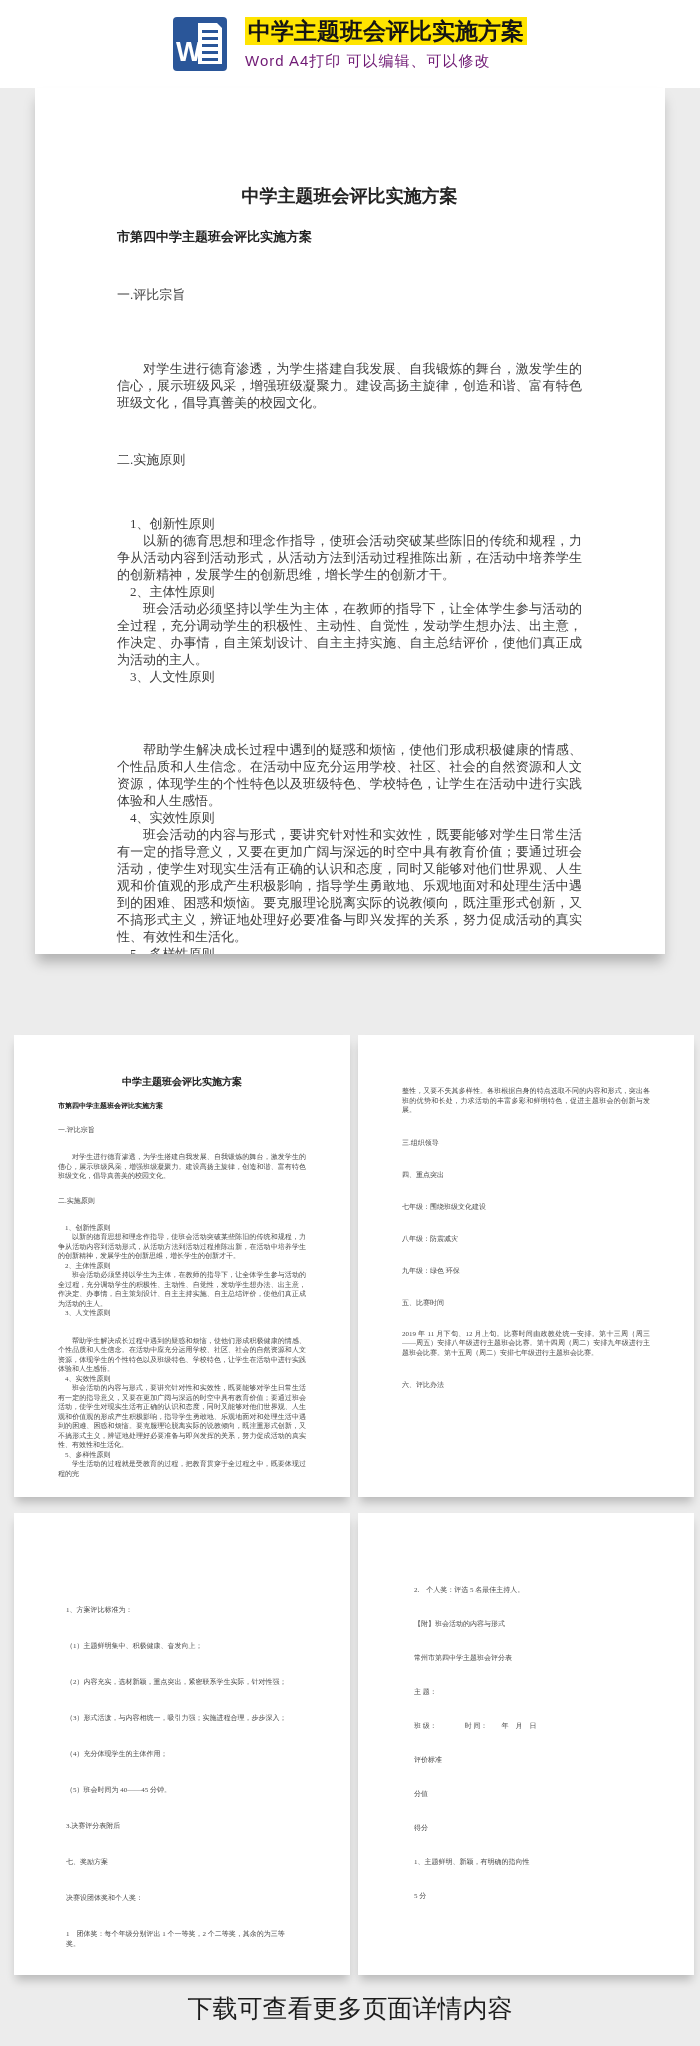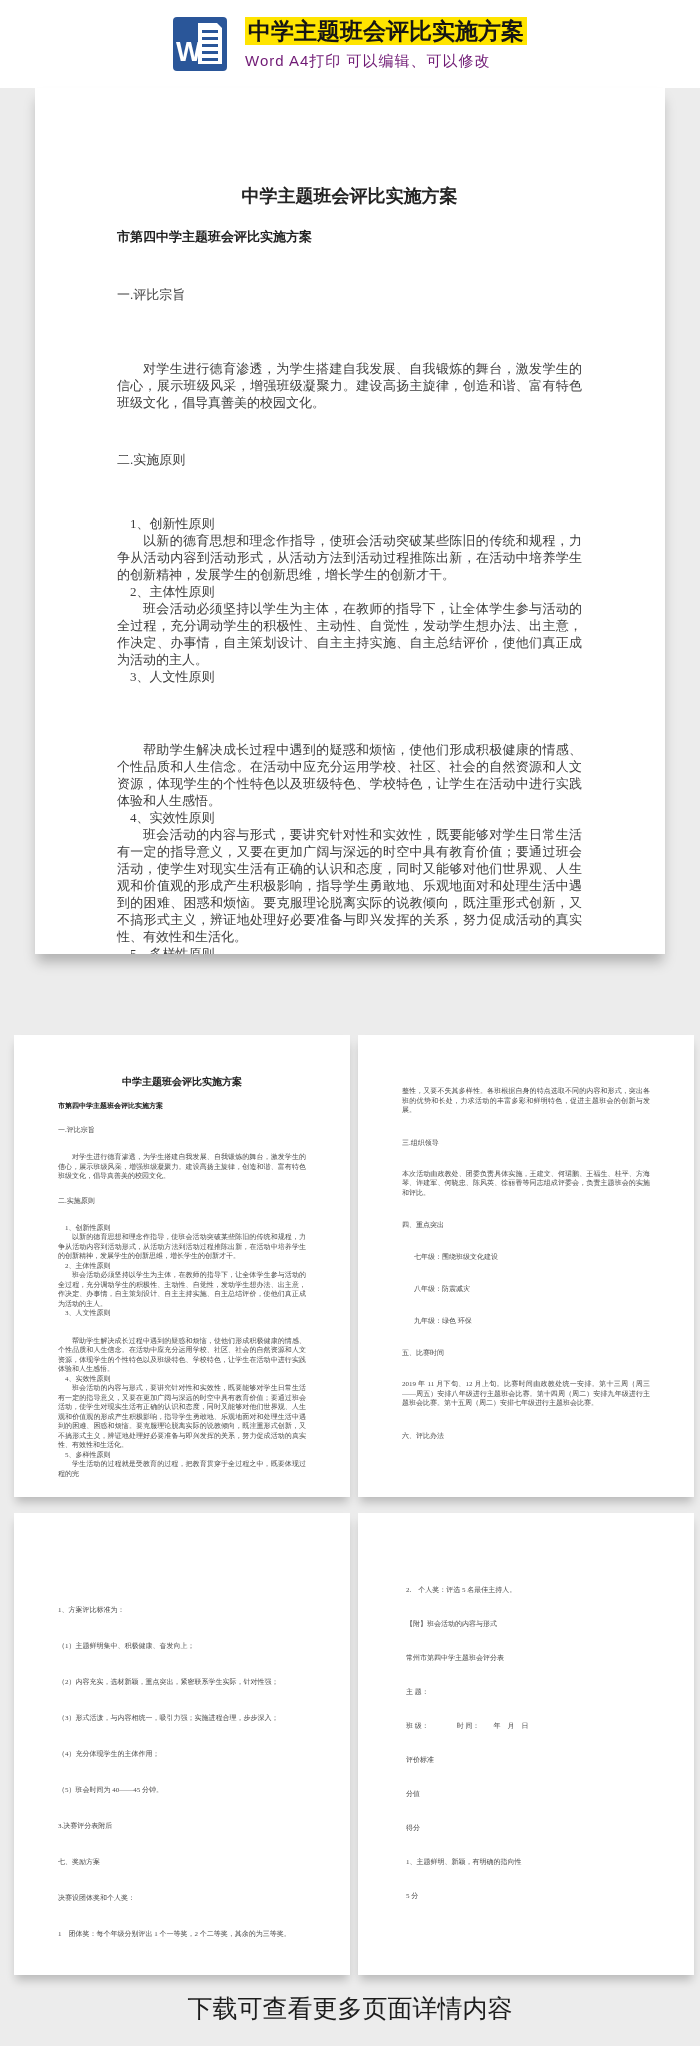--- a/index.html
+++ b/index.html
@@ -55,30 +55,30 @@
     box-shadow:0 7px 9px -2px rgba(0,0,0,0.22);
     font-size:7px;color:#4a4a4a;
   }
   .thumb .b-title{text-align:center;font-size:10px;font-weight:bold;color:#222;margin:10px 0 12px;}
   .thumb .b-bold{font-size:7px;font-weight:bold;color:#222;margin:0 0 2px;}
   .thumb .b-h{margin:22px 0;}
   .thumb .b-p,.thumb .b-pg,.thumb .b-cont{line-height:9.5px;text-align:justify;text-indent:2em;}
   .thumb .b-cont{text-indent:0;margin:16px 0;}
   .thumb .b-pg{margin:20px 0 0;}
   .thumb .b-num{line-height:9.5px;padding-left:7px;}
-  .thumb .b-line{margin:22px 12px;}
+  .thumb .b-line{margin:22px 0;}
 
   
   #thumb-0{padding-top:30px;}
   #thumb-0 .b-h{margin:14px 0 18px;}
   #thumb-0 .b-pg{margin:18px 0 0;}
   #thumb-2{padding-top:66px;}
-  #thumb-2 .b-line{margin:26px 0;}
+  #thumb-2 .b-line{margin:26px 8px;}
   #thumb-3{padding-top:48px;}
-  #thumb-3 .b-line{margin:24px 4px;}
+  #thumb-3 .b-line{margin:24px 12px;}
 
   
   .footer-note{
     position:absolute;top:1992px;left:0;width:700px;
     text-align:center;font-size:25px;color:#1c1c1c;
   }
 </style>
 </head>
 <body>
 
@@ -134,21 +134,20 @@
         <div class="b-num">3、人文性原则</div>
         <div class="b-pg">帮助学生解决成长过程中遇到的疑惑和烦恼，使他们形成积极健康的情感、个性品质和人生信念。在活动中应充分运用学校、社区、社会的自然资源和人文资源，体现学生的个性特色以及班级特色、学校特色，让学生在活动中进行实践体验和人生感悟。</div>
         <div class="b-num">4、实效性原则</div>
         <div class="b-p">班会活动的内容与形式，要讲究针对性和实效性，既要能够对学生日常生活有一定的指导意义，又要在更加广阔与深远的时空中具有教育价值；要通过班会活动，使学生对现实生活有正确的认识和态度，同时又能够对他们世界观、人生观和价值观的形成产生积极影响，指导学生勇敢地、乐观地面对和处理生活中遇到的困难、困惑和烦恼。要克服理论脱离实际的说教倾向，既注重形式创新，又不搞形式主义，辨证地处理好必要准备与即兴发挥的关系，努力促成活动的真实性、有效性和生活化。</div>
         <div class="b-num">5、多样性原则</div>
         <div class="b-p">学生活动的过程就是受教育的过程，把教育贯穿于全过程之中，既要体现过程的完</div>
       </div>
     <div id="thumb-1" class="doc-page thumb">
         <div class="b-cont">整性，又要不失其多样性。各班根据自身的特点选取不同的内容和形式，突出各班的优势和长处，力求活动的丰富多彩和鲜明特色，促进主题班会的创新与发展。</div>
         <div class="b-h">三.组织领导</div>
-        <div class="b-cont">本次活动由政教处、团委负责具体实施，王建文、何珺鹏、王福生、桂平、方海琴、许建军、何晓忠、陈风英、徐丽香等同志组成评委会，负责主题班会的实施和评比。</div>
         <div class="b-h">四、重点突出</div>
         <div class="b-line">七年级：围绕班级文化建设</div>
         <div class="b-line">八年级：防震减灾</div>
         <div class="b-line">九年级：绿色 环保</div>
         <div class="b-h">五、比赛时间</div>
         <div class="b-cont">2019 年 11 月下旬、12 月上旬。比赛时间由政教处统一安排。第十三周（周三——周五）安排八年级进行主题班会比赛。第十四周（周二）安排九年级进行主题班会比赛。第十五周（周二）安排七年级进行主题班会比赛。</div>
         <div class="b-h">六、评比办法</div>
       </div>
     <div id="thumb-2" class="doc-page thumb">
         <div class="b-line">1、方案评比标准为：</div>

